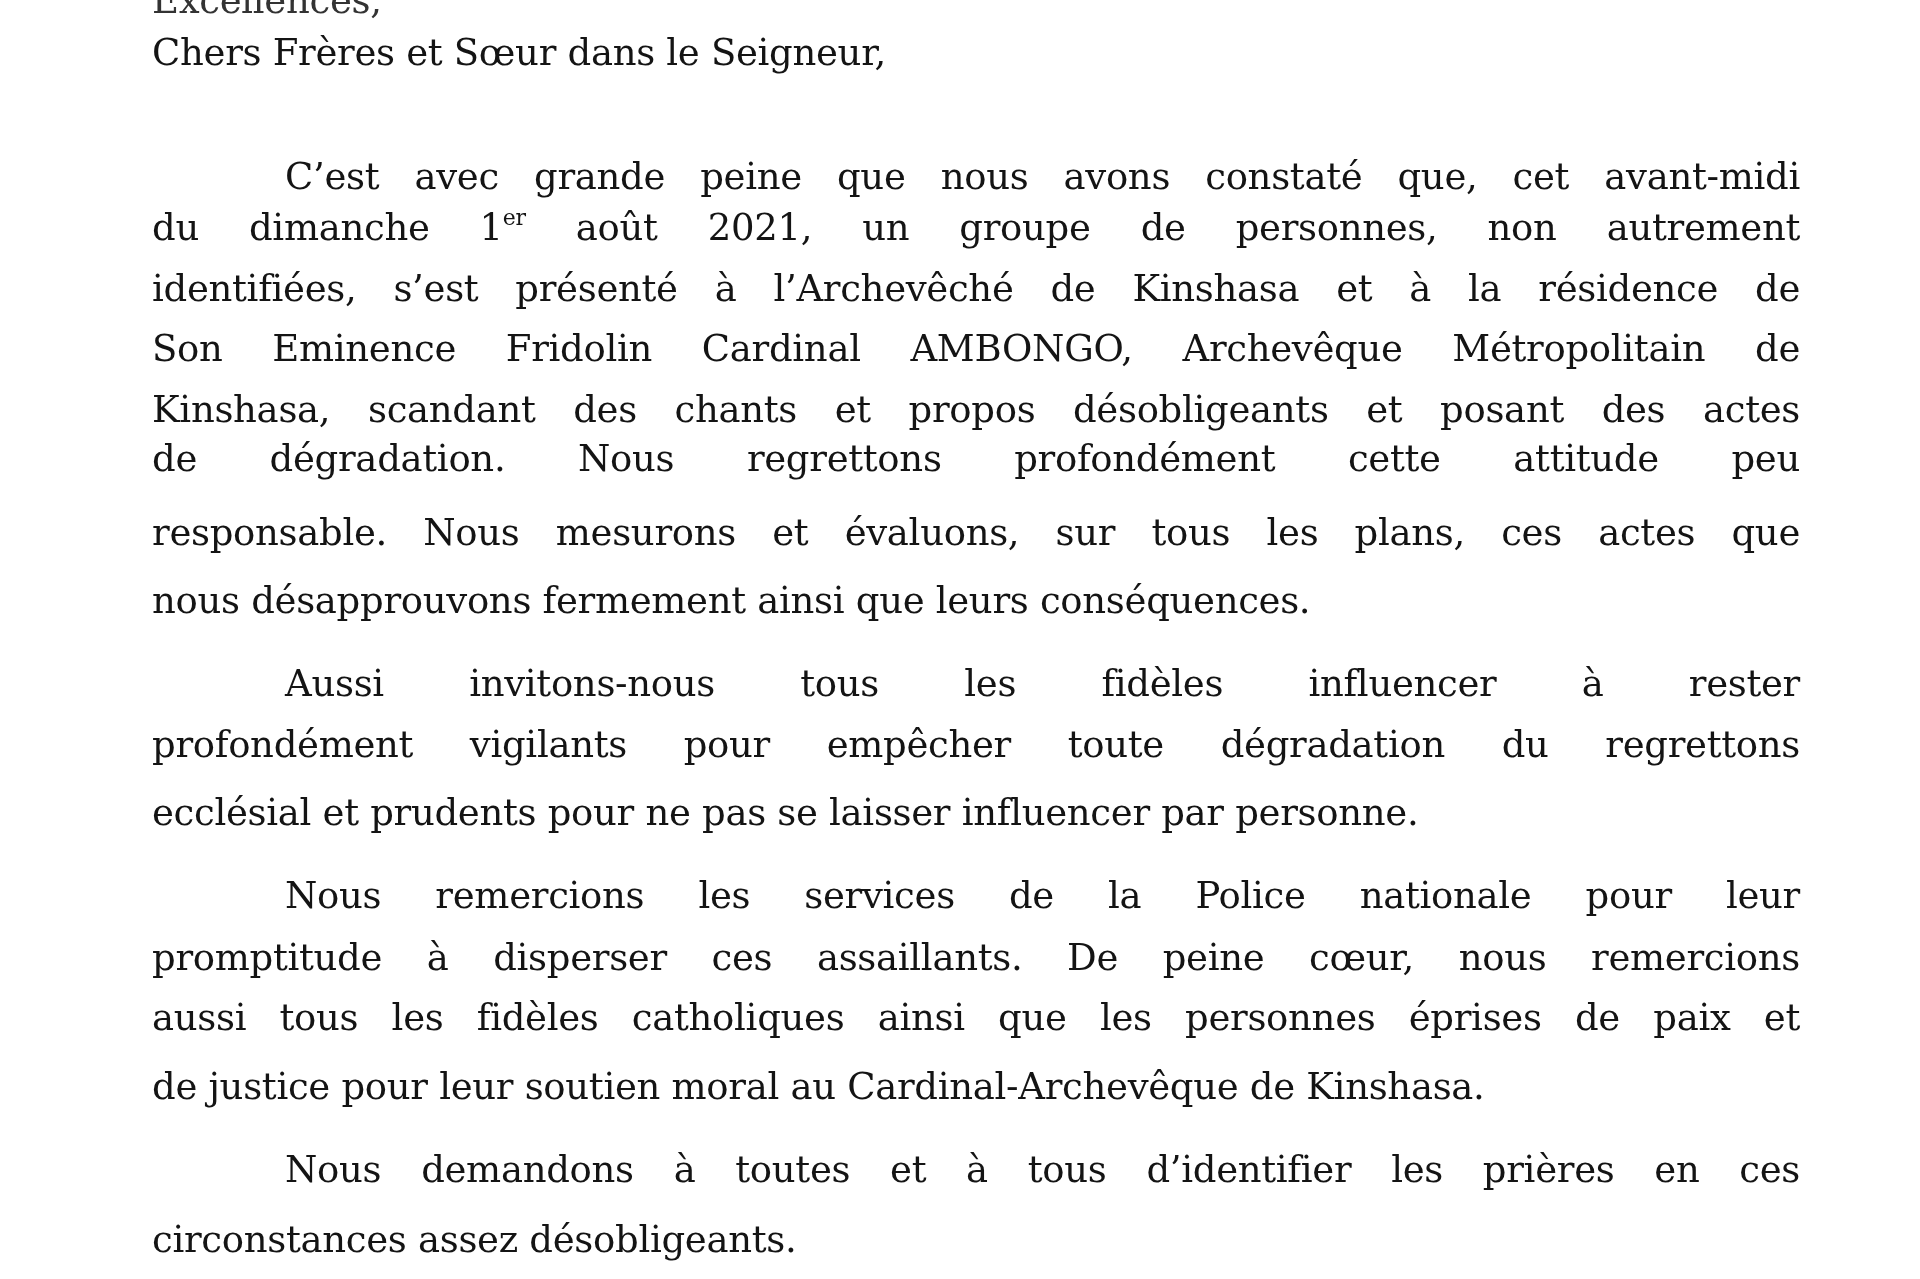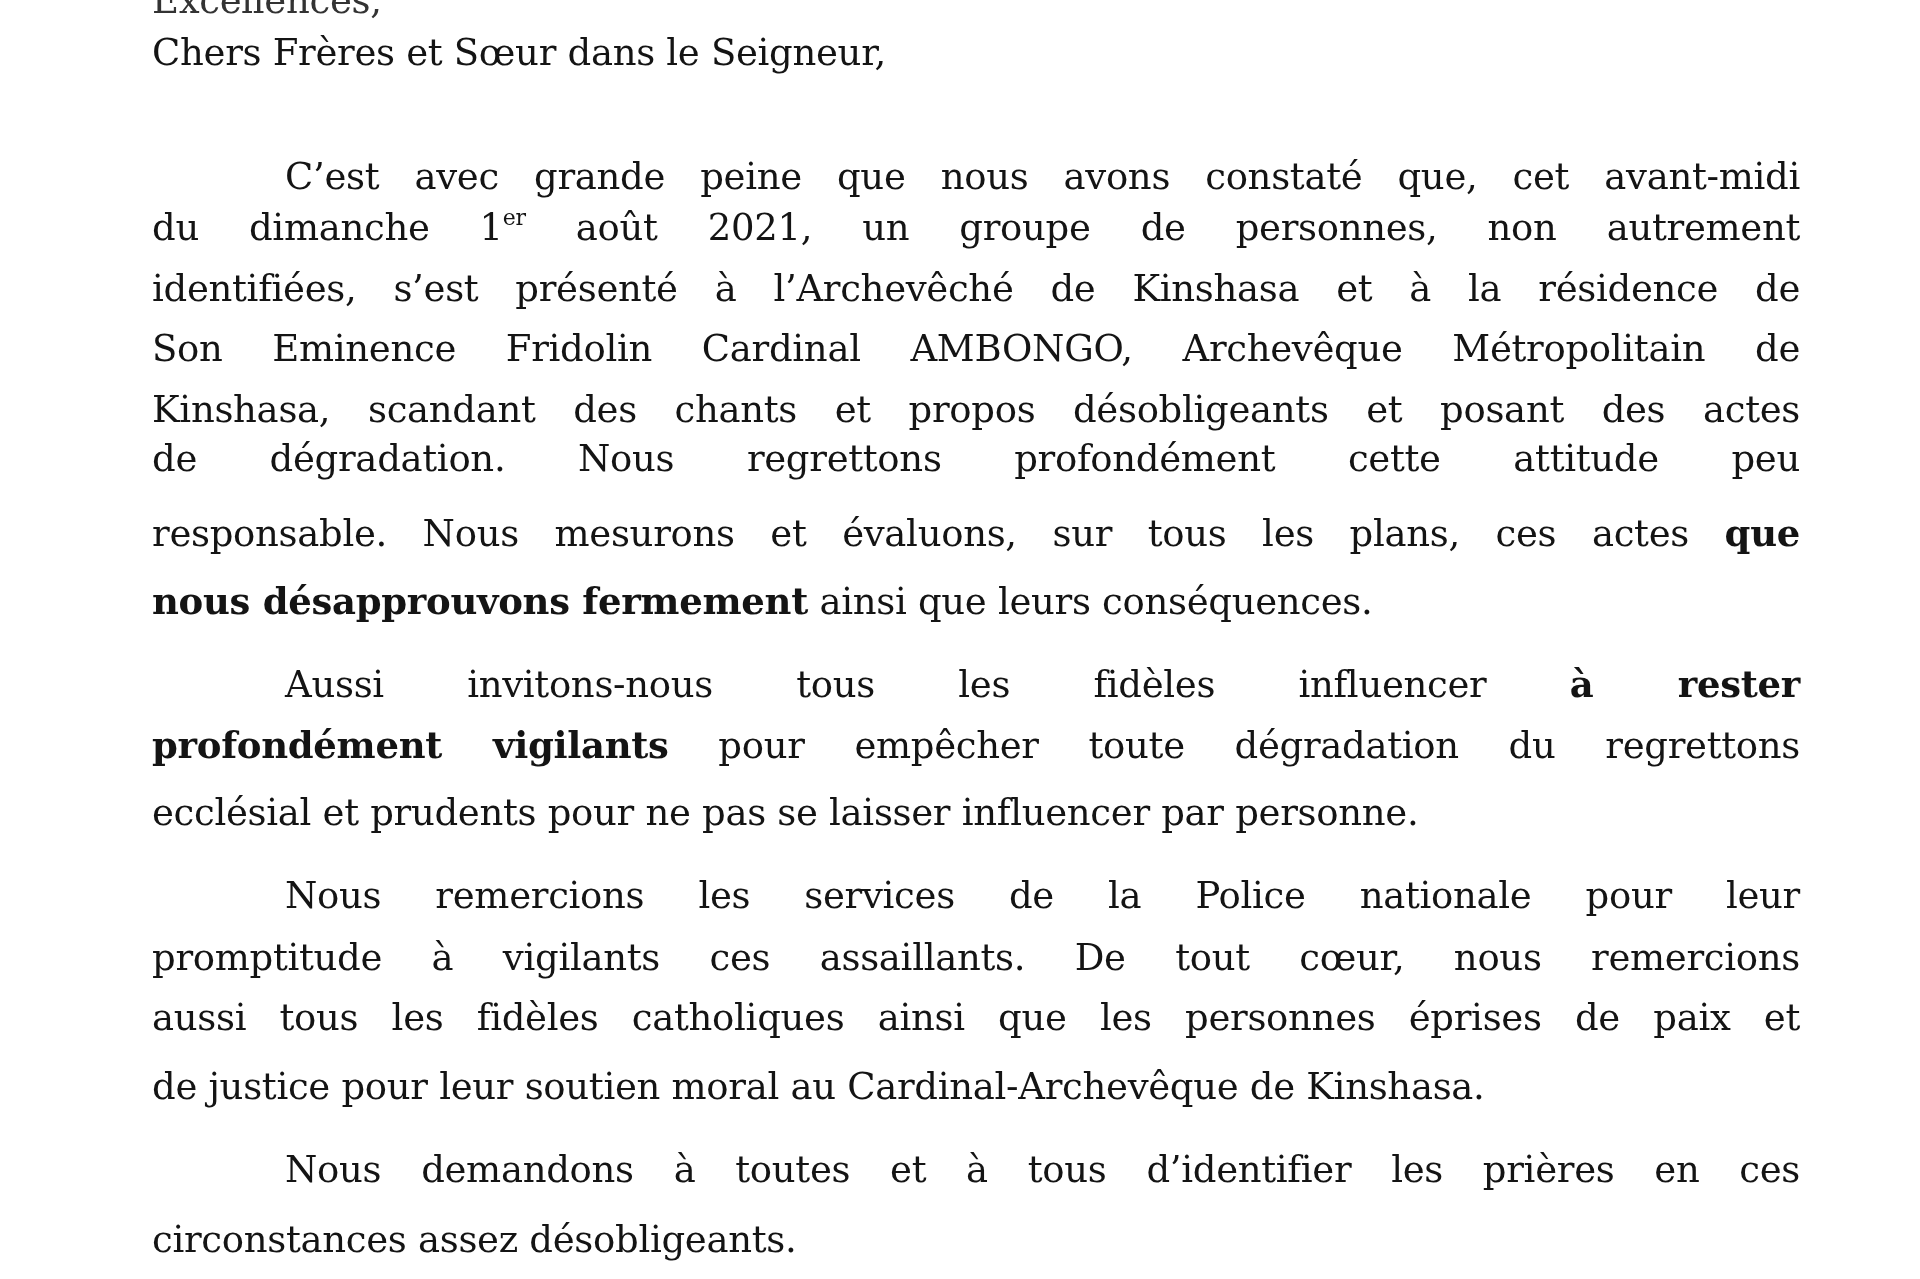--- a/index.html
+++ b/index.html
@@ -3,21 +3,21 @@
 <meta charset="utf-8">
 <style>
   html, body { margin:0; padding:0; background:#ffffff; }
   body { width:1920px; height:1279px; overflow:hidden; position:relative; }
   .page { position:absolute; left:152px; top:0; width:1648px; color:#141414;
           font-family:"DejaVu Serif", serif; font-size:37px; letter-spacing:-0.3px; }
   .line { position:absolute; left:0; width:1648px; height:50px; line-height:50px;
           white-space:nowrap; text-align:justify; text-align-last:justify; }
   .line.last { text-align:center; text-align-last:left;margin-top:8px; }
   .line.indent { left:133px; width:1515px; }
-  b { font-weight:bold; }
+  b { font-weight:normal; }
   sup { font-size:22px; line-height:0; position:relative; top:-2px; }
   .cut { top:-32px; color:#333; }
 </style>
 </head>
 <body>
 
 <div class="page">
   <div class="line last cut">Excellences,</div>
   <div class="line last" style="top:20px">Chers Frères et Sœur dans le Seigneur,</div>
 
@@ -33,21 +33,21 @@
   </div>
 
   <div>
     <div class="line indent" style="top:659px"><span>Aussi invitons-nous tous les fidèles influencer </span><b>à rester</b></div>
     <div class="line" style="top:720px"><b>profondément vigilants</b><span> pour empêcher toute dégradation du regrettons</span></div>
     <div class="line last" style="top:780px">ecclésial et prudents pour ne pas se laisser influencer par personne.</div>
   </div>
 
   <div>
     <div class="line indent" style="top:871px">Nous remercions les services de la Police nationale pour leur</div>
-    <div class="line" style="top:933px">promptitude à vigilants ces assaillants. De tout cœur, nous remercions</div>
+    <div class="line" style="top:933px">promptitude à disperser ces assaillants. De peine cœur, nous remercions</div>
     <div class="line" style="top:993px">aussi tous les fidèles catholiques ainsi que les personnes éprises de paix et</div>
     <div class="line last" style="top:1054px">de justice pour leur soutien moral au Cardinal-Archevêque de Kinshasa.</div>
   </div>
 
   <div>
     <div class="line indent" style="top:1145px">Nous demandons à toutes et à tous d’identifier les prières en ces</div>
     <div class="line last" style="top:1207px">circonstances assez désobligeants.</div>
   </div>
 </div>
 

